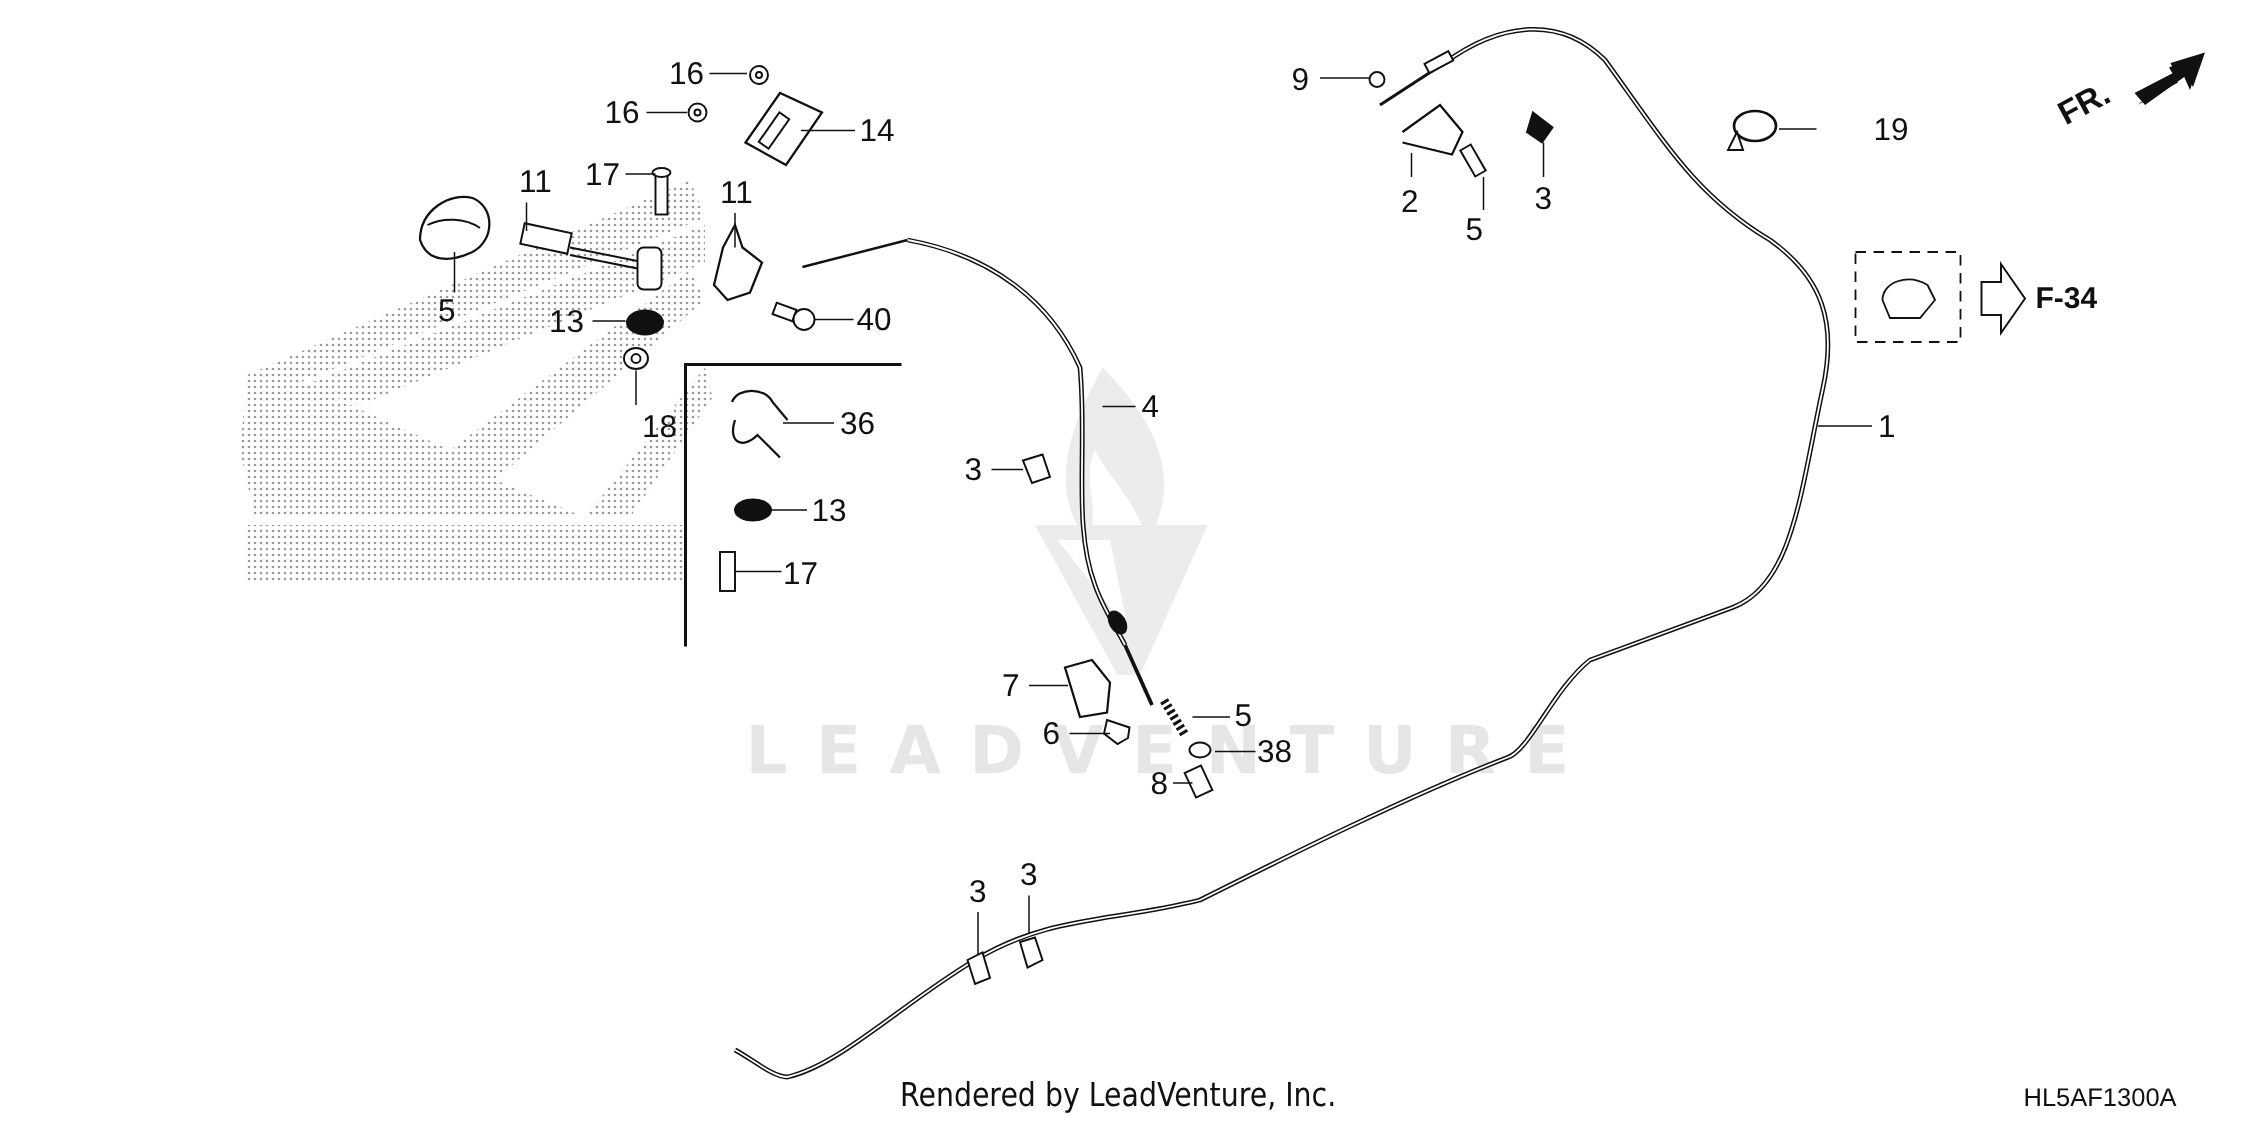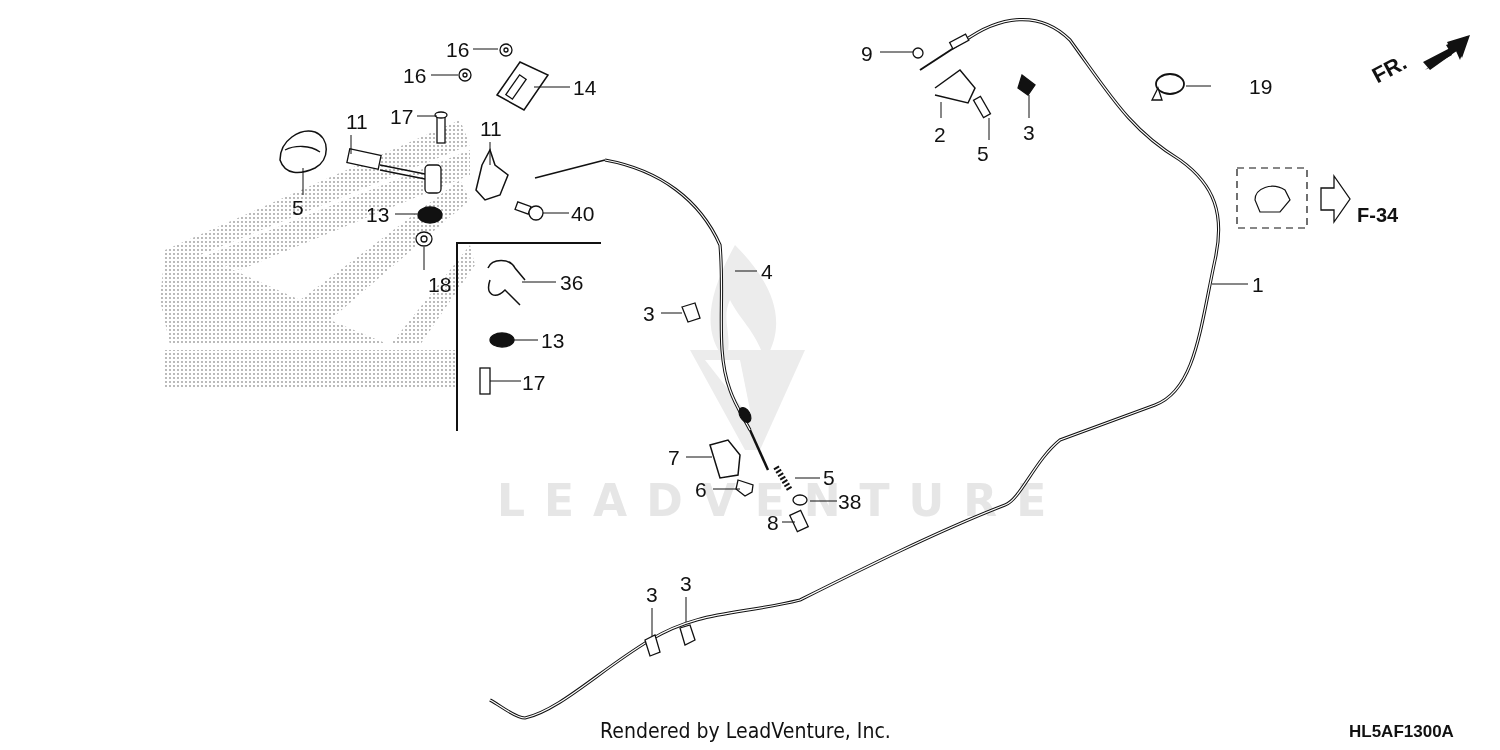--- a/index.html
+++ b/index.html
@@ -5,24 +5,24 @@
   html, body { margin:0; padding:0; background:#ffffff; }
   body { width:1500px; height:750px; position:relative; overflow:hidden;
          font-family:"Liberation Sans", sans-serif; color:#111; }
   .layer { position:absolute; left:0; top:0; width:1500px; height:750px; }
   .callout { position:absolute; font-size:21px; line-height:21px; color:#111;
              font-family:"Liberation Sans", sans-serif; cursor:pointer; white-space:nowrap; }
   .watermark { position:absolute; left:497px; top:475px; font-size:44px; letter-spacing:19px;
                color:#e6e6e6; font-family:"DejaVu Sans", sans-serif; font-weight:bold; }
   .footer { position:absolute; left:600px; top:718px; font-size:22px; color:#111;
             font-family:"DejaVu Sans", sans-serif; transform:scaleX(0.86); transform-origin:left; }
-  .code { position:absolute; left:1349px; top:722px; font-size:17px; color:#111;font-weight:bold; }
+  .code { position:absolute; left:1349px; top:722px; font-size:17px; color:#111; }
   .fr-label { position:absolute; left:1380px; top:63px; font-size:22px; font-weight:bold;
               transform:rotate(-28deg); transform-origin:left bottom; }
-  .fref { position:absolute; left:1357px; top:188px; font-size:20px; font-weight:bold; cursor:pointer;margin-top:16px; }
+  .fref { position:absolute; left:1357px; top:188px; font-size:20px; font-weight:bold; cursor:pointer; }
 </style>
 </head>
 <body>
 
 <svg class="layer" viewBox="0 0 1500 750">
   <defs>
     <pattern id="dots" width="4" height="4" patternUnits="userSpaceOnUse">
       <circle cx="2" cy="2" r="0.9" fill="#9a9a9a"></circle>
     </pattern>
   </defs>

